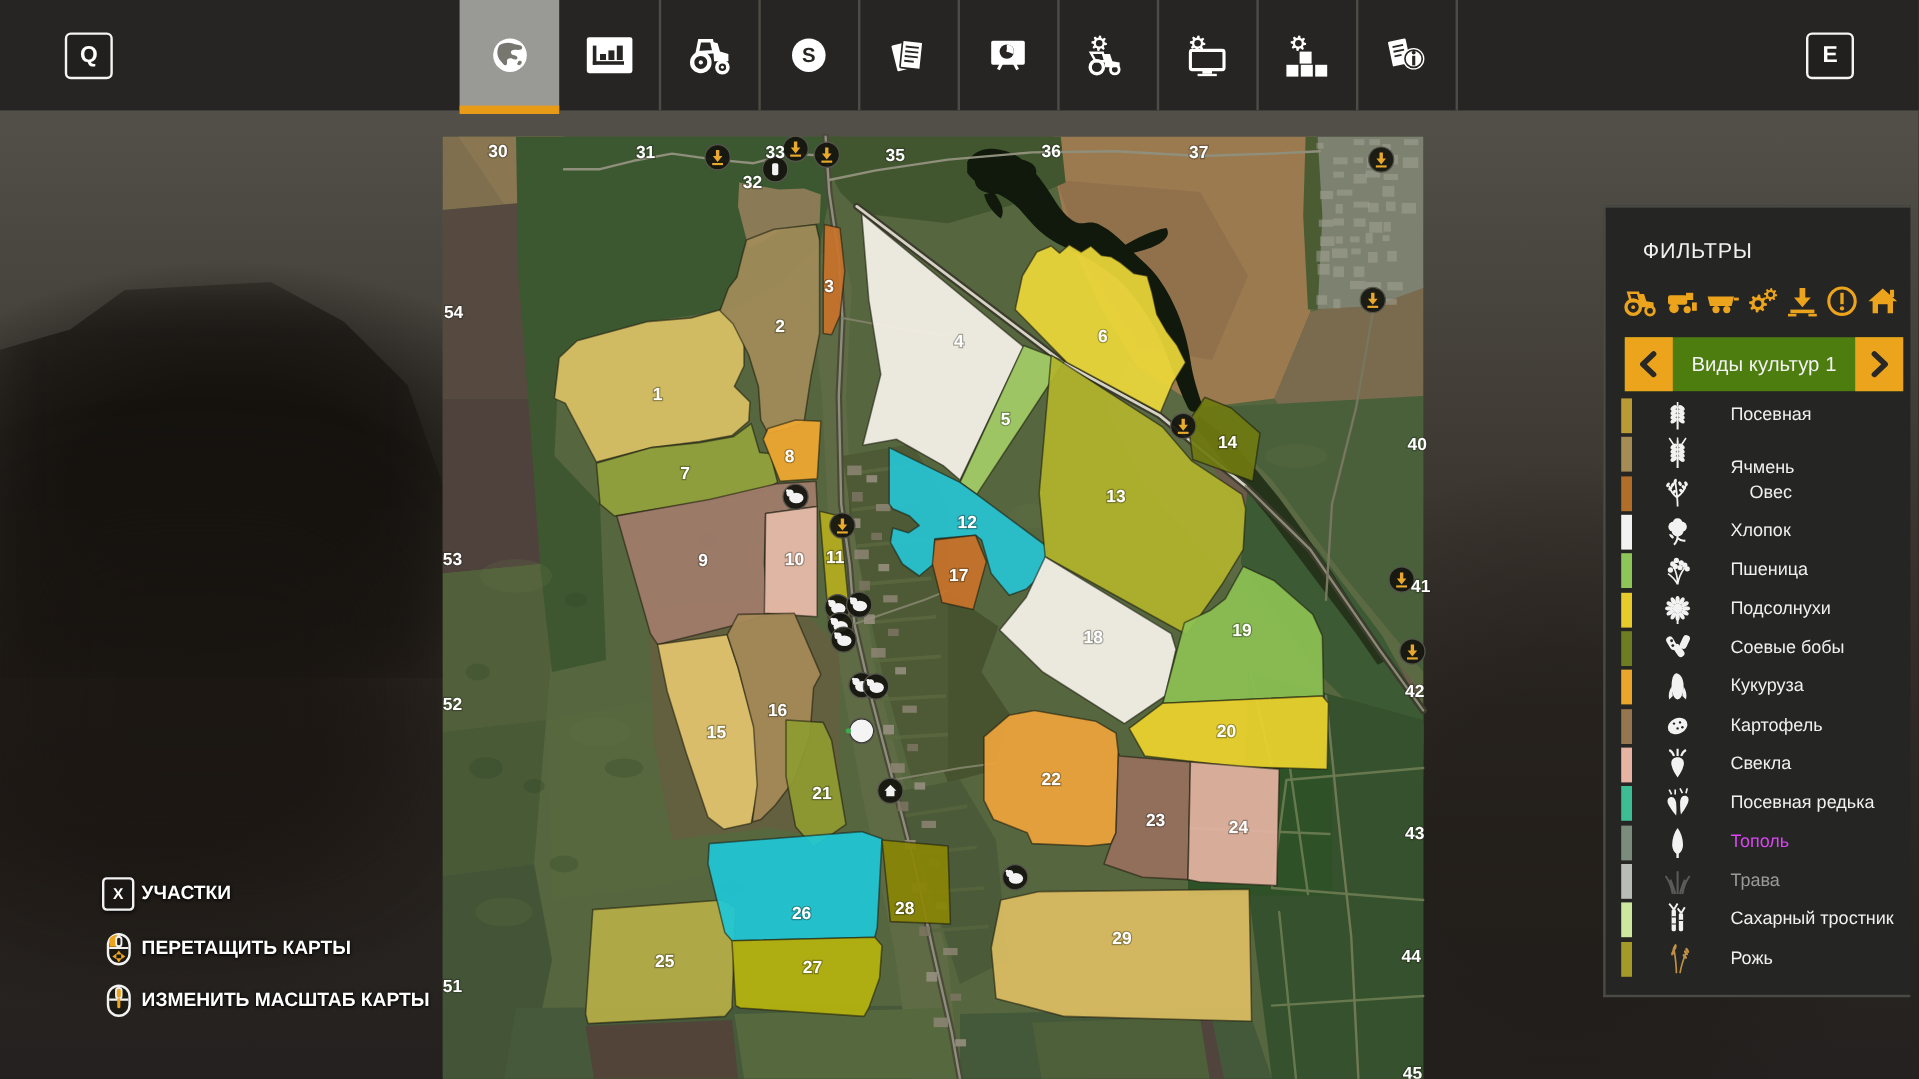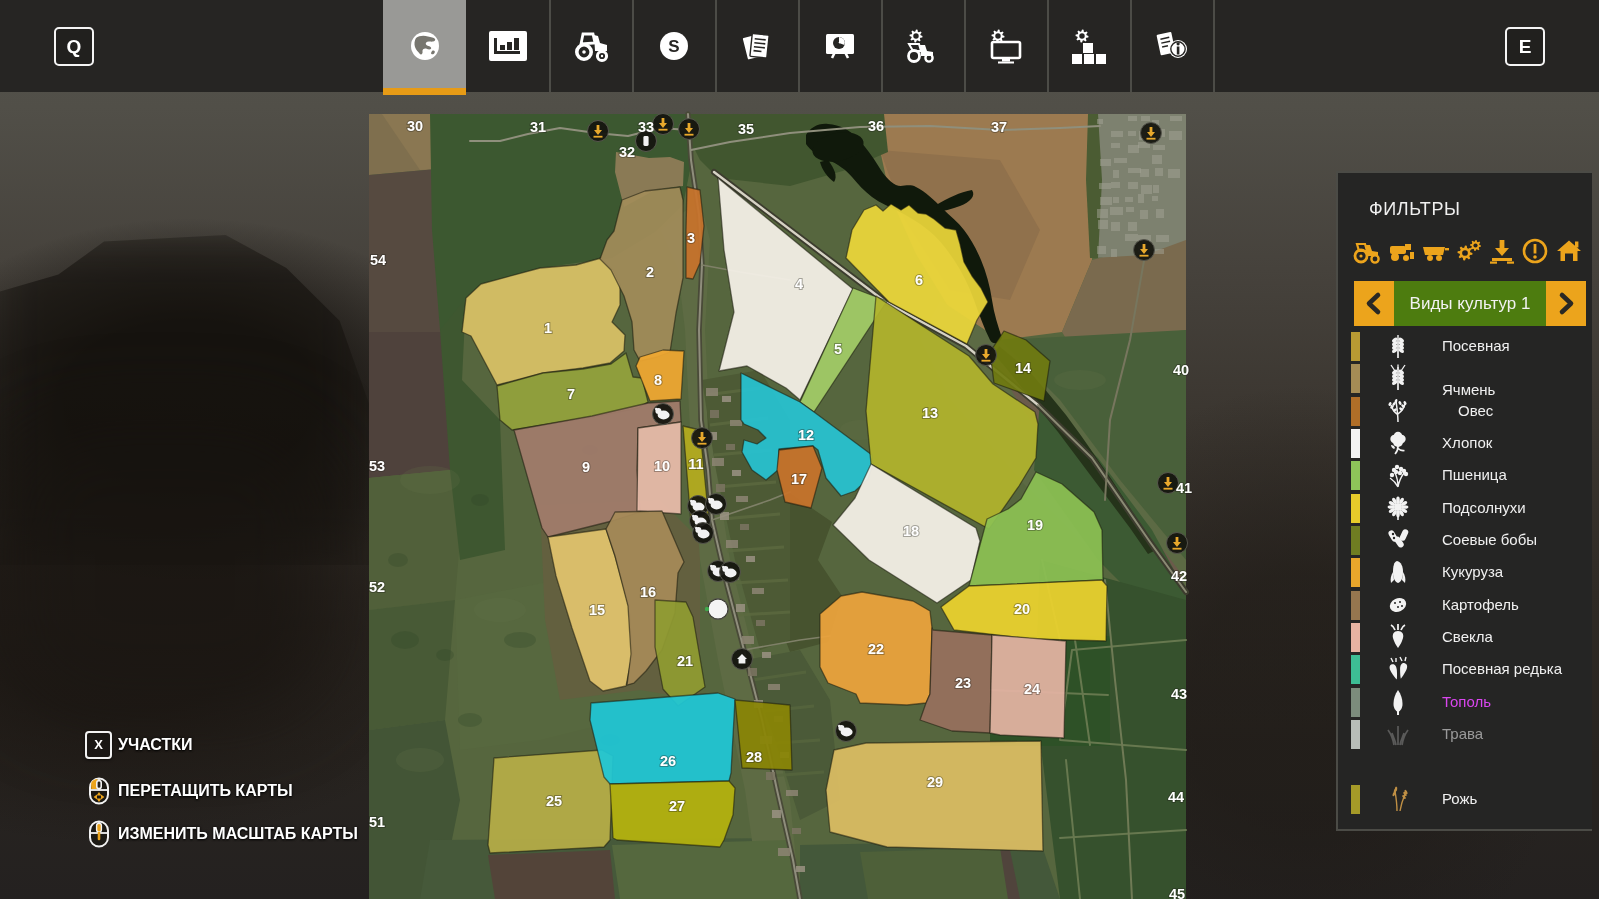--- a/index.html
+++ b/index.html
@@ -732,20 +732,32 @@
           </svg></div>
         <div class="clab" style="color:#d946ef;">Тополь</div>
       </div>
 <div class="crow" style="top:545px;">
         <div class="cbar" style="background:#b8bdb8;"></div>
         <div class="cico" style="opacity:.45;"><svg width="28" height="28" viewBox="0 0 28 28">
             <path d="M14,25 C14,18 14,12 14,6 M10,25 C9,19 7,14 4,10 M18,25 C19,19 21,14 24,10 M12,25 C11,20 9,16 8,13 M16,25 C17,20 19,16 20,13" stroke="#9a9a9a" stroke-width="1.7" fill="none"></path>
           </svg></div>
         <div class="clab" style="color:#9a9a9a;">Трава</div>
       </div>
+<div class="crow" style="top:577px;">
+        <div class="cbar" style="background:#cde6a0;"></div>
+        <div class="cico" style=""><svg width="28" height="28" viewBox="0 0 28 28">
+            <rect x="9" y="6" width="3.6" height="18" rx="1.2" fill="#f2f2f2"></rect>
+            <rect x="15" y="9" width="3.6" height="15" rx="1.2" fill="#f2f2f2"></rect>
+            <path d="M11,6 L7,1 M11,6 L14,1 M17,9 L20,4 M17,9 L14,5" stroke="#f2f2f2" stroke-width="1.6"></path>
+            <line x1="9" y1="12" x2="12.6" y2="12" stroke="#222" stroke-width="1"></line>
+            <line x1="9" y1="18" x2="12.6" y2="18" stroke="#222" stroke-width="1"></line>
+            <line x1="15" y1="15" x2="18.6" y2="15" stroke="#222" stroke-width="1"></line>
+          </svg></div>
+        <div class="clab" style="color:#f0f0f0;">Сахарный тростник</div>
+      </div>
 <div class="crow" style="top:610px;">
         <div class="cbar" style="background:#a59a28;"></div>
         <div class="cico" style=""><svg width="28" height="28" viewBox="0 0 28 28">
             <path d="M13,26 C13,19 12,12 11,6 M16,26 C17,20 19,14 21,9" stroke="#c09045" stroke-width="1.4" fill="none"></path>
             <ellipse cx="11" cy="6" rx="2.4" ry="1.2" fill="#c09045" transform="rotate(-75 11 6)"></ellipse>
             <ellipse cx="10" cy="9" rx="2.4" ry="1.2" fill="#c09045" transform="rotate(-65 10 9)"></ellipse>
             <ellipse cx="12" cy="4" rx="2.4" ry="1.2" fill="#c09045" transform="rotate(-80 12 4)"></ellipse>
             <ellipse cx="21" cy="9" rx="2.4" ry="1.2" fill="#c09045" transform="rotate(55 21 9)"></ellipse>
             <ellipse cx="22" cy="7" rx="2.4" ry="1.2" fill="#c09045" transform="rotate(60 22 7)"></ellipse>
             <ellipse cx="20" cy="12" rx="2.4" ry="1.2" fill="#c09045" transform="rotate(50 20 12)"></ellipse>

